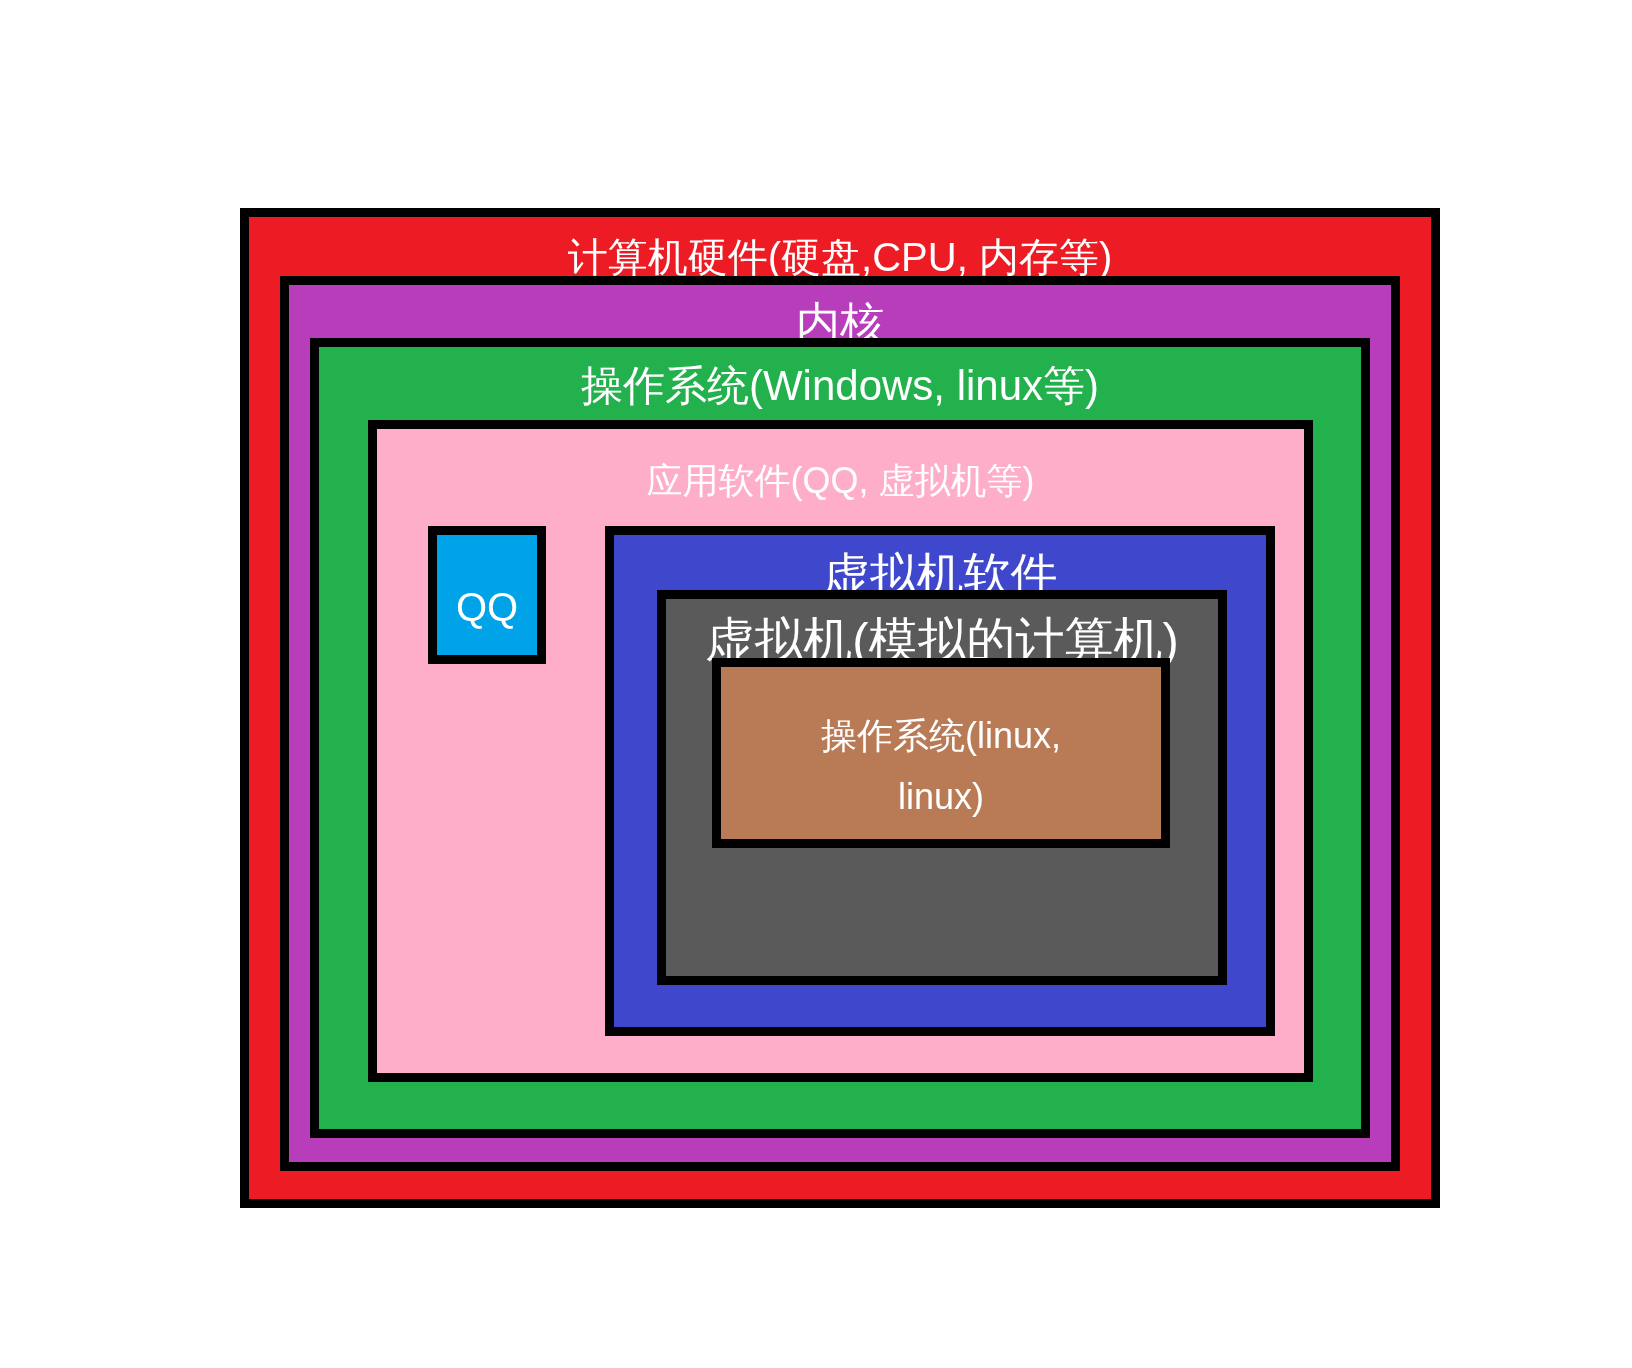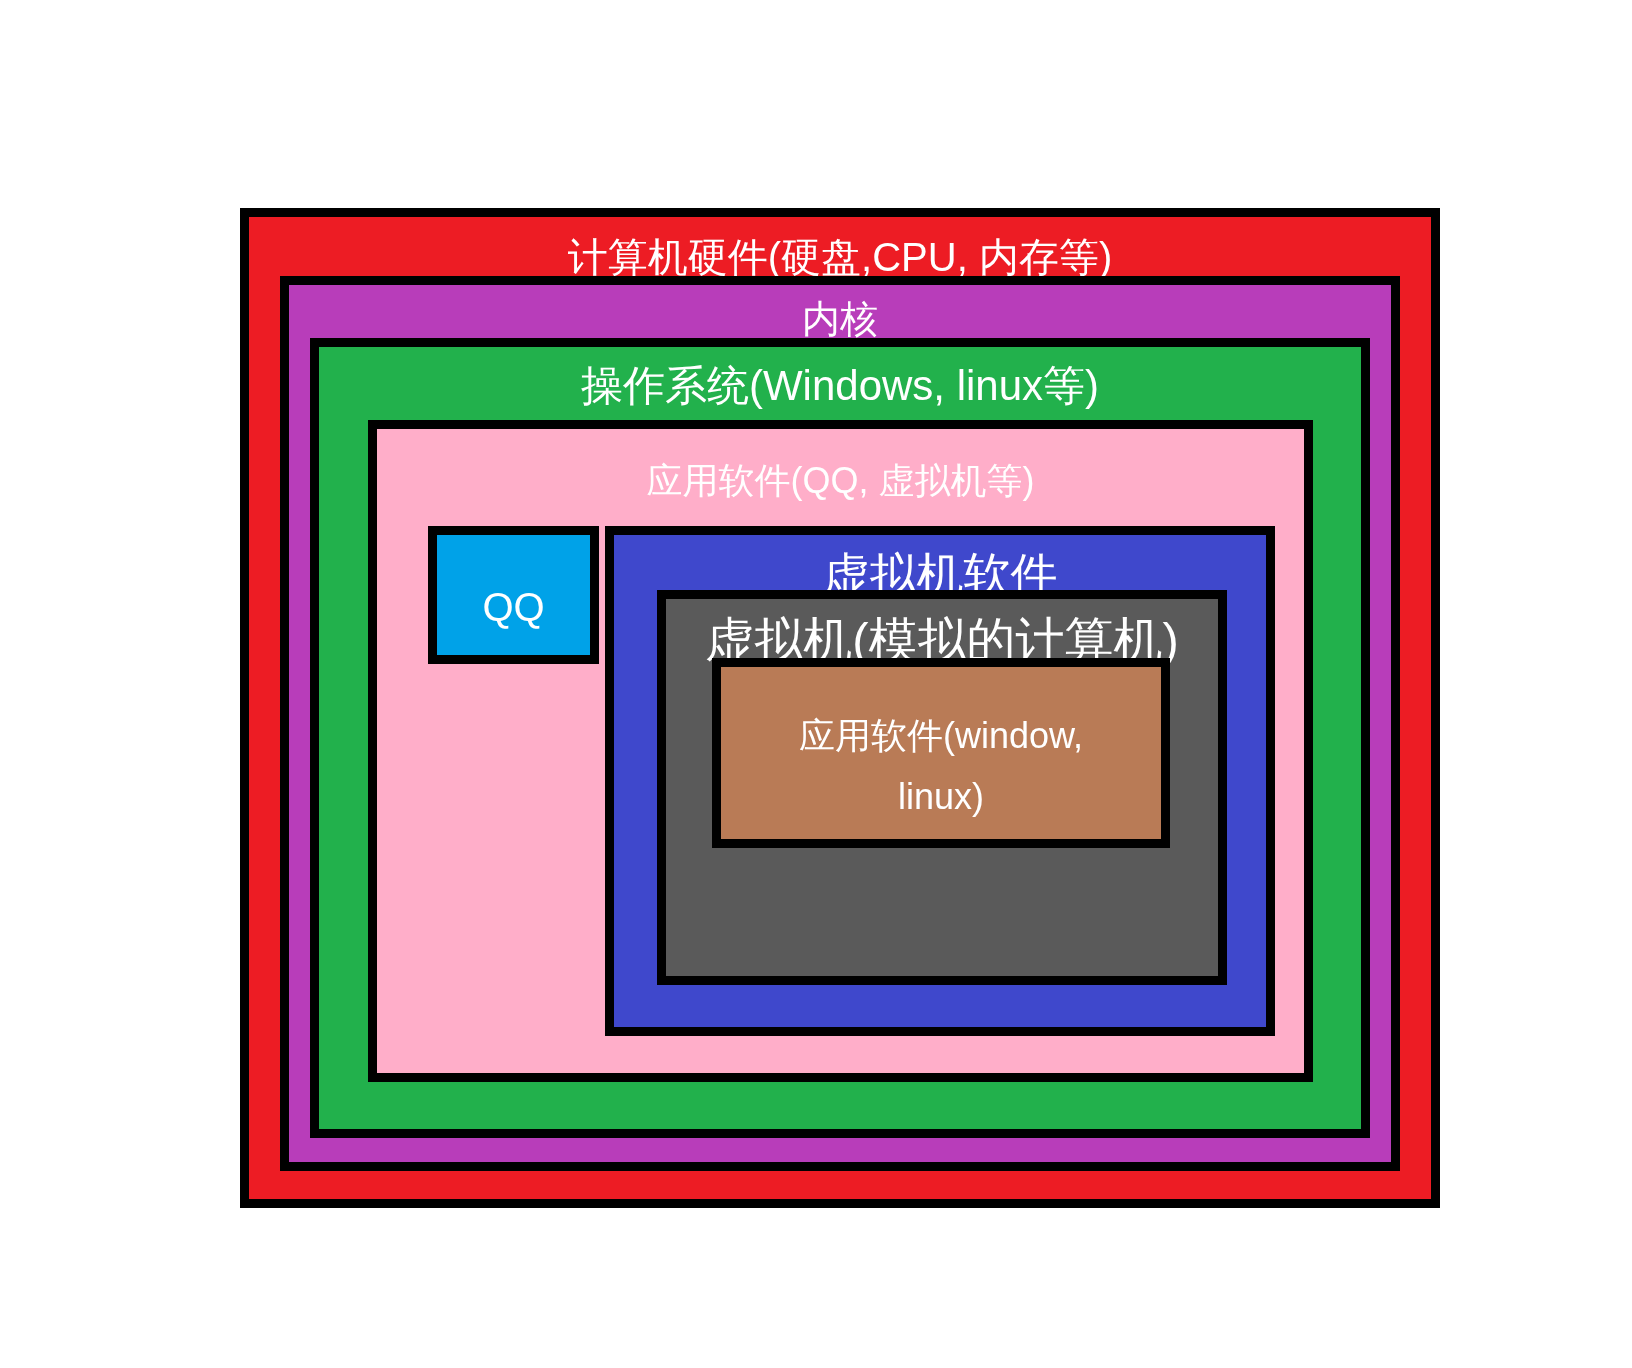--- a/index.html
+++ b/index.html
@@ -45,39 +45,39 @@
       left: 0; top: 0; width: 1200px; height: 1000px;
       background: #ed1c24;
     }
     .hardware .label { font-size: 40px; padding-top: 8px; }
 
     
     .kernel {
       left: 40px; top: 68px; width: 1120px; height: 895px;
       background: #b83dba;
     }
-    .kernel .label { font-size: 38px; padding-top: 4px; }
+    .kernel .label { font-size: 44px; padding-top: 4px; }
 
     
     .os {
       left: 70px; top: 130px; width: 1060px; height: 800px;
       background: #22b14c;
     }
     .os .label { font-size: 42px; padding-top: 6px; }
 
     
     .appsoft {
       left: 128px; top: 212px; width: 945px; height: 662px;
       background: #ffaec9;
     }
     .appsoft .label { font-size: 36px; padding-top: 22px; }
 
     
     .qq {
-      left: 188px; top: 318px; width: 171px; height: 138px;
+      left: 188px; top: 318px; width: 118px; height: 138px;
       background: #00a2e8;
     }
     .qq .label {
       font-size: 40px;
       padding-top: 40px;
     }
 
     
     .vmsoft {
       left: 365px; top: 318px; width: 670px; height: 510px;
@@ -126,17 +126,17 @@
 
   <div class="box vmsoft">
     <div class="label">虚拟机软件</div>
   </div>
 
   <div class="box vm">
     <div class="label">虚拟机(模拟的计算机)</div>
   </div>
 
   <div class="box inneros">
-    <div class="label multiline">应用软件(window,
+    <div class="label multiline">操作系统(linux,
 linux)</div>
   </div>
 
 </div>
 
 </body></html>

